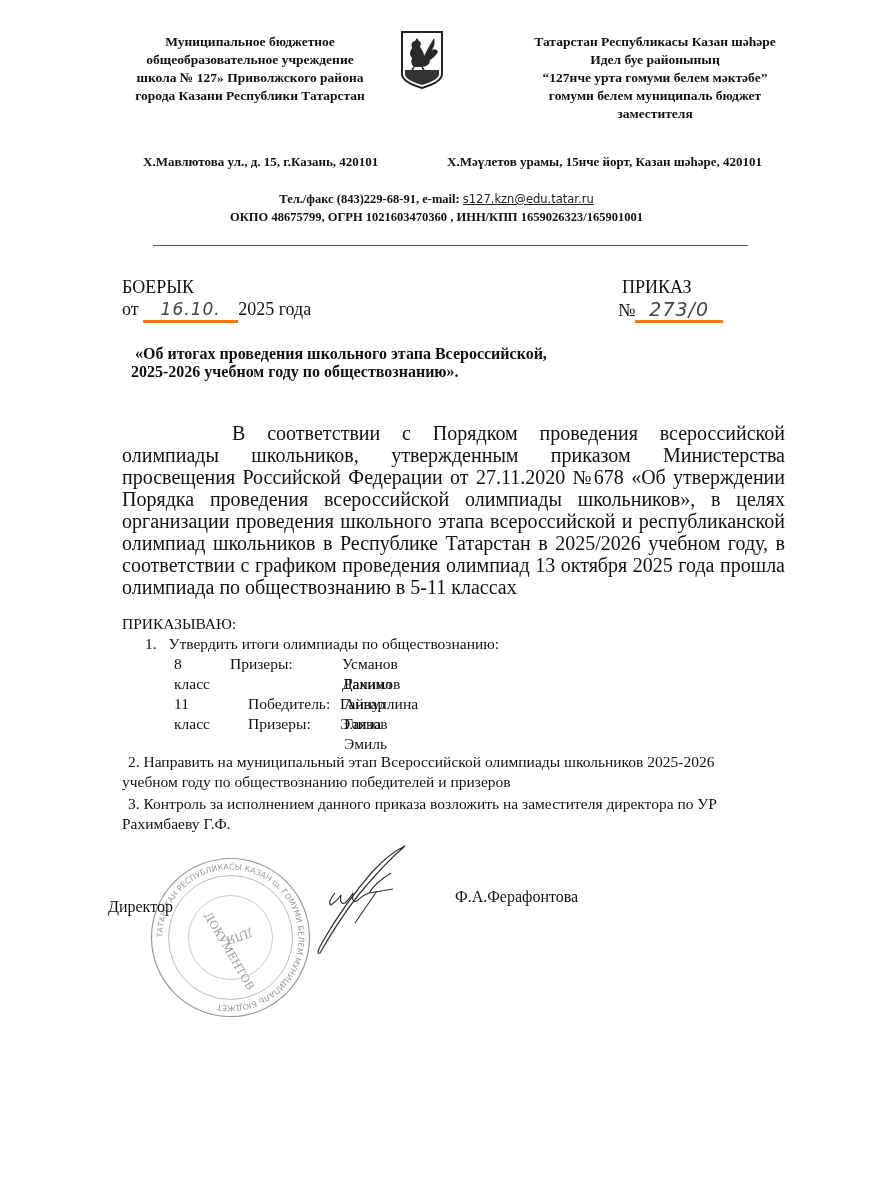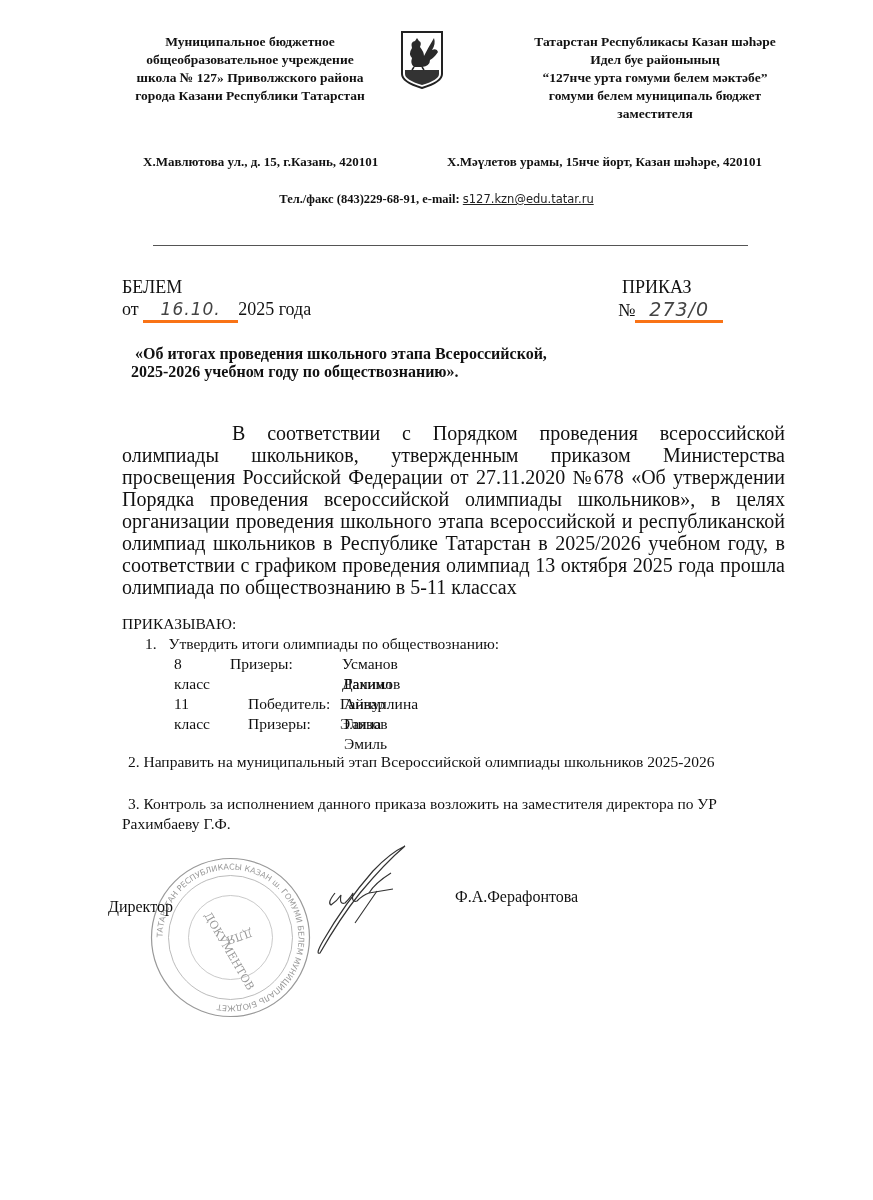--- a/index.html
+++ b/index.html
@@ -50,26 +50,27 @@
   <div>заместителя</div>
 </div>
 
 <div class="abs addr serif" style="left:143px;">Х.Мавлютова ул., д. 15, г.Казань, 420101</div>
 <div class="abs addr serif" style="left:447px;">Х.Мәүлетов урамы, 15нче йорт, Казан шәһәре, 420101</div>
 
 <div class="abs contact serif">
   <div>
     <span>Тел./факс (843)229-68-91, e-mail: </span><span class="email">s127.kzn@edu.tatar.ru</span>
   </div>
+  <div>ОКПО 48675799, ОГРН 1021603470360 , ИНН/КПП 1659026323/165901001</div>
 </div>
 
 <div class="abs rule"></div>
 
 <div class="abs serif big" style="left:122px; top:276px; line-height:22px;">
-  <div>БЕЛЕМ</div>
+  <div>БОЕРЫК</div>
   <div>
     <span>от</span>
     <span class="uline hand" style="width:95px;">16.10.</span><span>2025 года</span>
   </div>
 </div>
 
 <div class="abs serif big" style="left:622px; top:276px; line-height:22px;">
   <div>ПРИКАЗ</div>
   <div style="margin-left:-4px;">
     <span>№</span><span class="uline hand" style="width:88px; font-size:19px;">273/0</span>
@@ -104,20 +105,21 @@
     <span class="abs" style="left:166px;">Гайнуллина Элина</span>
   </div>
   <div style="position:relative; height:20px;">
     <span class="abs" style="left:74px;">Призеры:</span>
     <span class="abs" style="left:170px;">Гаязов Эмиль</span>
   </div>
 </div>
 
 <div class="abs narrow serif" style="top:752px;">
   <div style="padding-left:6px;">2. Направить на муниципальный этап Всероссийской олимпиады школьников 2025-2026</div>
+  <div>учебном году по обществознанию победителей и призеров</div>
 </div>
 <div class="abs narrow serif" style="top:794px;">
   <div style="padding-left:6px;">3. Контроль за исполнением данного приказа возложить на заместителя директора по УР</div>
   <div>Рахимбаеву Г.Ф.</div>
 </div>
 
 <div class="abs" style="left:148px; top:855px; width:165px; height:165px;">
   <svg width="165" height="165" viewBox="0 0 165 165">
     <defs>
       <path id="ringpath" d="M82.5 82.5 m-68 0 a68 68 0 1 1 136 0 a68 68 0 1 1 -136 0"></path>

